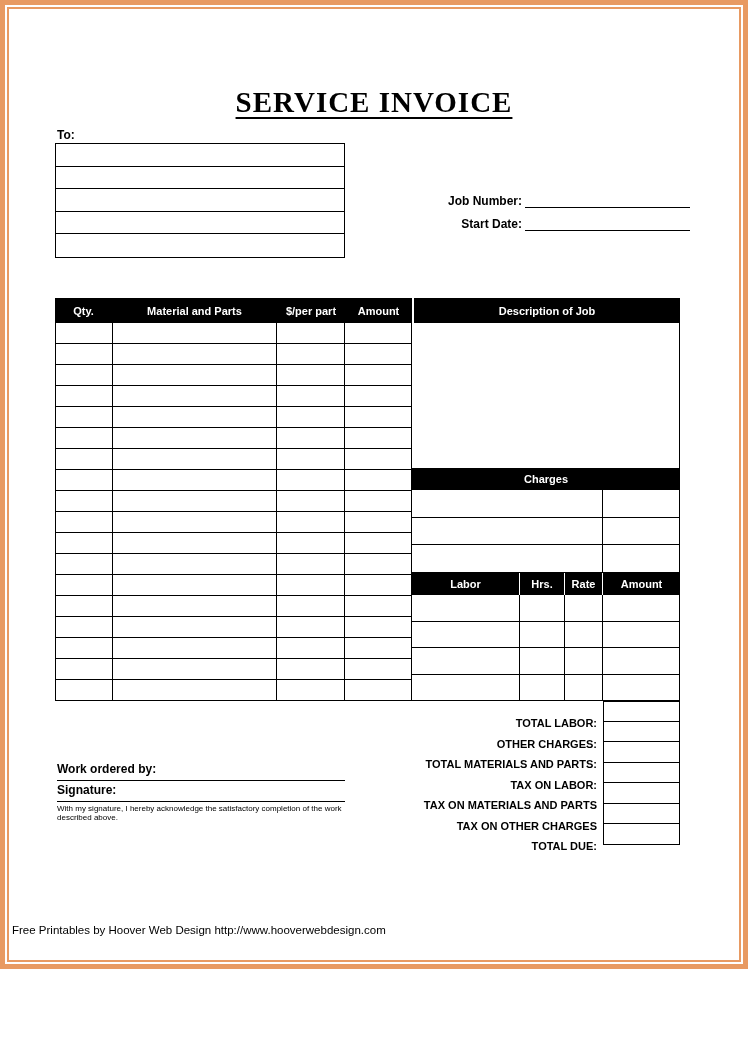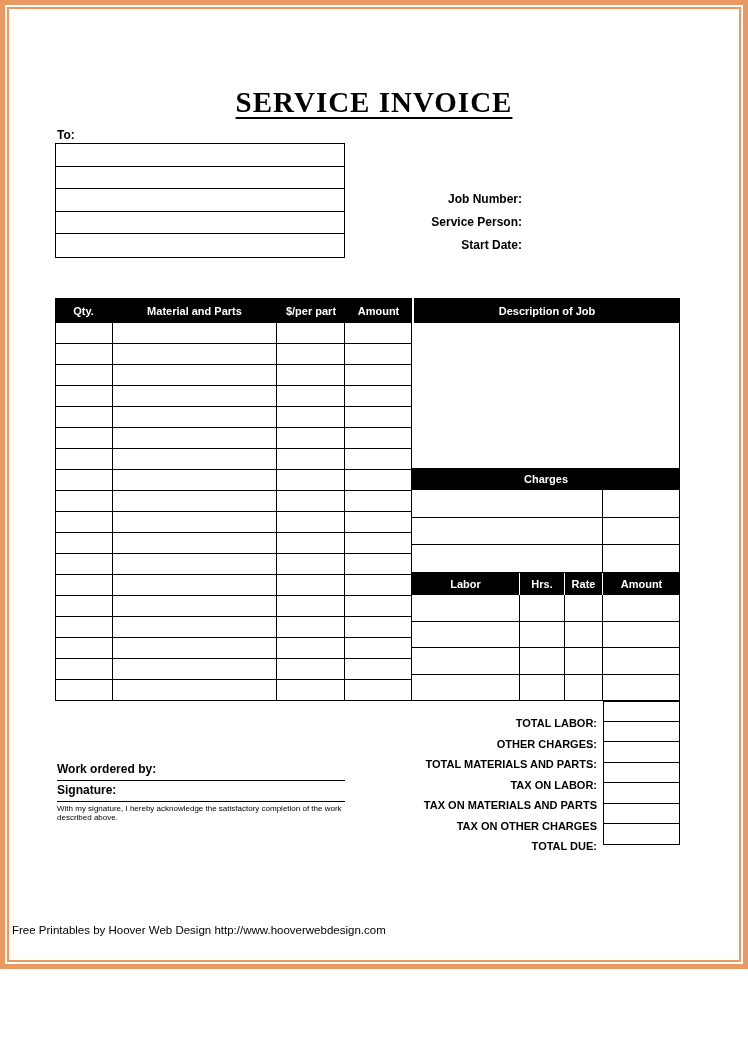--- a/index.html
+++ b/index.html
@@ -16,21 +16,21 @@
     font-family:"Liberation Serif", serif; font-size:29px; font-weight:bold; letter-spacing:1px;
     text-decoration:underline; text-decoration-thickness:2px; text-underline-offset:5px;
   }
 
   .to-label { position:absolute; left:57px; top:128px; font-size:12px; font-weight:bold; }
   .to-box { position:absolute; left:55px; top:143px; width:290px; height:115px; border:1px solid #000; background:#fff; }
   .to-row { height:22.6px; border-bottom:1px solid #000; }
   .to-row:last-child { border-bottom:none; }
 
   .job-fields { position:absolute; top:192px; right:58px; width:310px; }
-  .job-row { display:flex; align-items:flex-start; height:16px; margin-bottom:7px; font-size:12px; font-weight:bold;flex-direction:column; }
+  .job-row { display:flex; align-items:flex-end; height:16px; margin-bottom:7px; font-size:12px; font-weight:bold; }
   .job-label { width:142px; text-align:right; white-space:nowrap; }
   .job-line { flex:1; border-bottom:1px solid #000; height:100%; margin-left:3px; }
 
   .blackhead { background:#000; color:#fff; font-size:11px; font-weight:bold; display:flex; align-items:center; }
 
   .mt-header { position:absolute; left:55px; top:298px; width:357px; height:25px; }
   .mt-header .h { text-align:center; }
   .mt-header .c0 { width:57px; } .mt-header .c1 { width:165px;text-align:center; }
   .mt-header .c2 { width:68px; } .mt-header .c3 { width:67px; }
 
@@ -86,24 +86,20 @@
       <div class="to-row"></div>
       <div class="to-row"></div>
     </div>
 
   <div class="job-fields">
     <div class="job-row">
       <span class="job-label">Job Number:</span>
       <span class="job-line"></span>
     </div>
     <div class="job-row">
-      <span class="job-label">Service Person:</span>
-      <span class="job-line"></span>
-    </div>
-    <div class="job-row">
       <span class="job-label">Start Date:</span>
       <span class="job-line"></span>
     </div>
   </div>
 
   <div class="mt-header blackhead">
     <div class="h c0">Qty.</div>
     <div class="h c1">Material and Parts</div>
     <div class="h c2">$/per part</div>
     <div class="h c3">Amount</div>

